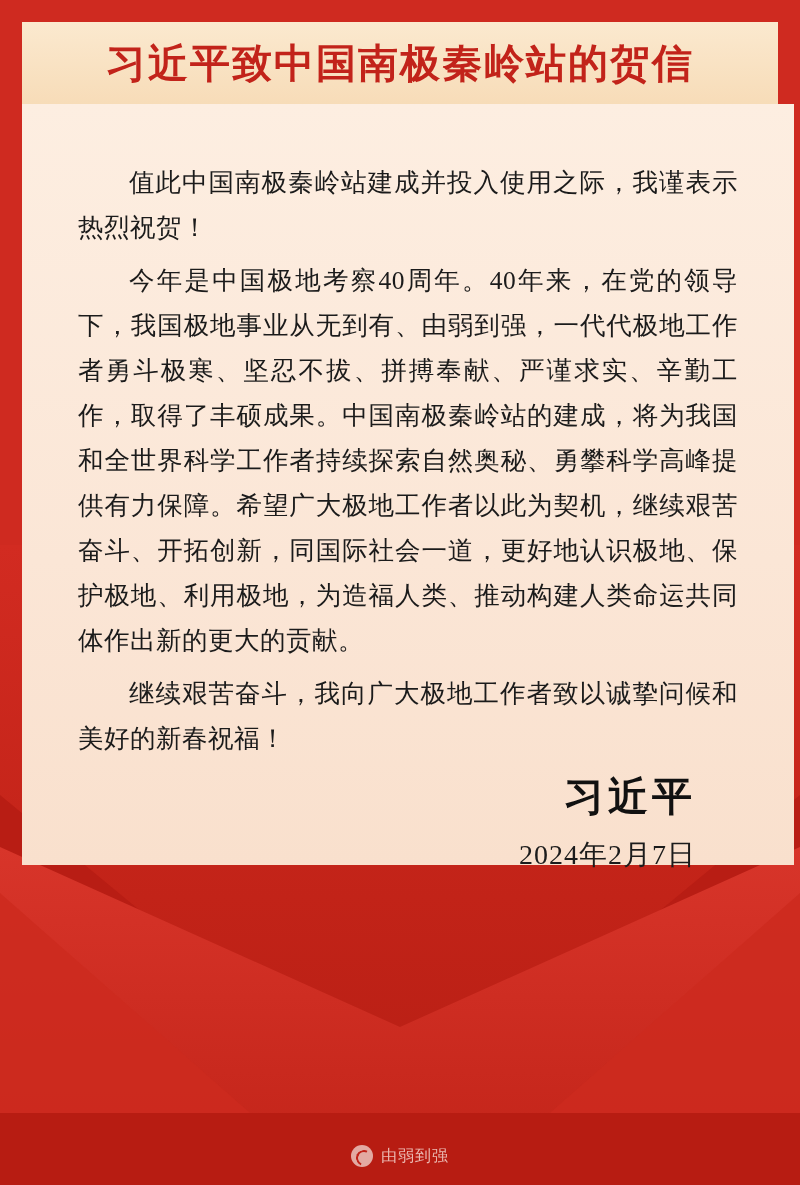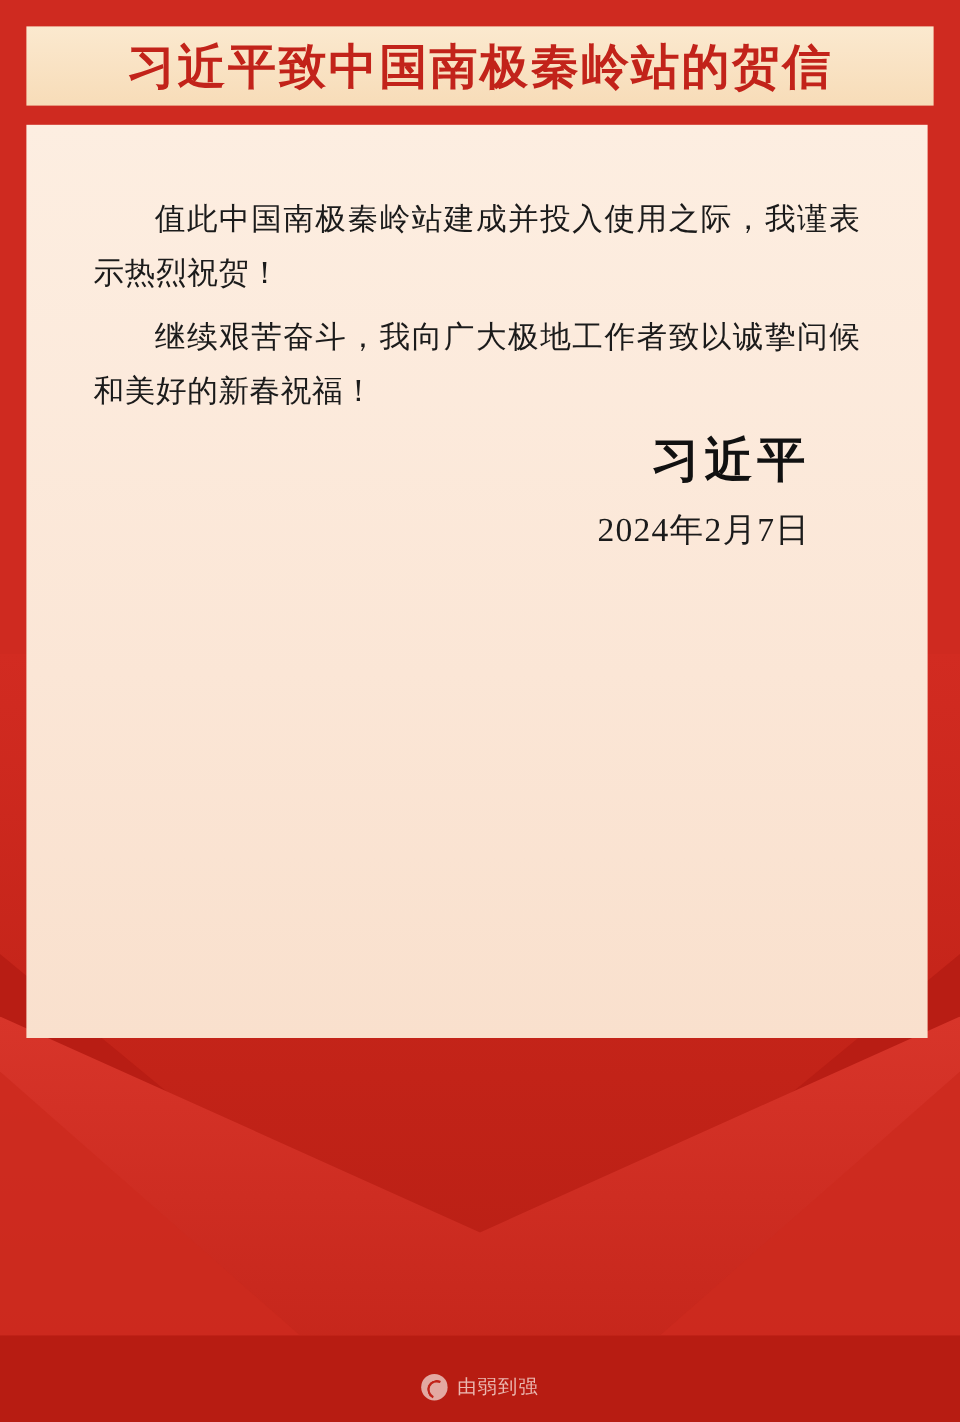--- a/index.html
+++ b/index.html
@@ -87,41 +87,41 @@
     clip-path: polygon(100% 100%, 100% 0%, 0% 100%);
     opacity: .85;
   }
 
   
   .title-band {
     position: absolute;
     top: 22px;
     left: 22px;
     right: 22px;
-    height: 66px;
+    height: 82px;
     background: linear-gradient(to bottom, #fbe9cf 0%, #f7dcb8 100%);
     display: flex;
     align-items: center;
     justify-content: center;
   }
   .title-text {
     color: #c2231a;
     font-size: 40px;
     font-weight: bold;
     letter-spacing: 2px;
     font-family: "Liberation Serif", "DejaVu Serif", serif;
     white-space: nowrap;
   }
 
   
   .letter {
     position: absolute;
     top: 104px;
     left: 22px;
-    right: 27px;
+    right: 6px;
     height: 761px;
     background: linear-gradient(to bottom, #fdeee1 0%, #fbe6d6 60%, #f9e0cd 100%);
     box-sizing: border-box;
     padding: 56px 56px 30px 56px;
   }
   .letter p {
     margin: 0 0 8px 0;
     color: #1b1b1b;
     font-size: 25.5px;
     line-height: 45px;
@@ -202,20 +202,21 @@
     <div class="env-inner-right"></div>
     <div class="env-band"></div>
   </div>
 
   <div class="title-band">
     <div class="title-text">习近平致中国南极秦岭站的贺信</div>
   </div>
 
   <div class="letter">
     <p>值此中国南极秦岭站建成并投入使用之际，我谨表示热烈祝贺！</p>
+    <p>今年是中国极地考察40周年。40年来，在党的领导下，我国极地事业从无到有、由弱到强，一代代极地工作者勇斗极寒、坚忍不拔、拼搏奉献、严谨求实、辛勤工作，取得了丰硕成果。中国南极秦岭站的建成，将为我国和全世界科学工作者持续探索自然奥秘、勇攀科学高峰提供有力保障。希望广大极地工作者以此为契机，继续艰苦奋斗、开拓创新，同国际社会一道，更好地认识极地、保护极地、利用极地，为造福人类、推动构建人类命运共同体作出新的更大的贡献。</p>
     <p>继续艰苦奋斗，我向广大极地工作者致以诚挚问候和美好的新春祝福！</p>
 
     <div class="sign-wrap">
       <div class="signature">习近平</div>
       <div class="sign-date">2024年2月7日</div>
     </div>
   </div>
 
   <div class="footer">
     <span class="footer-logo"></span>

